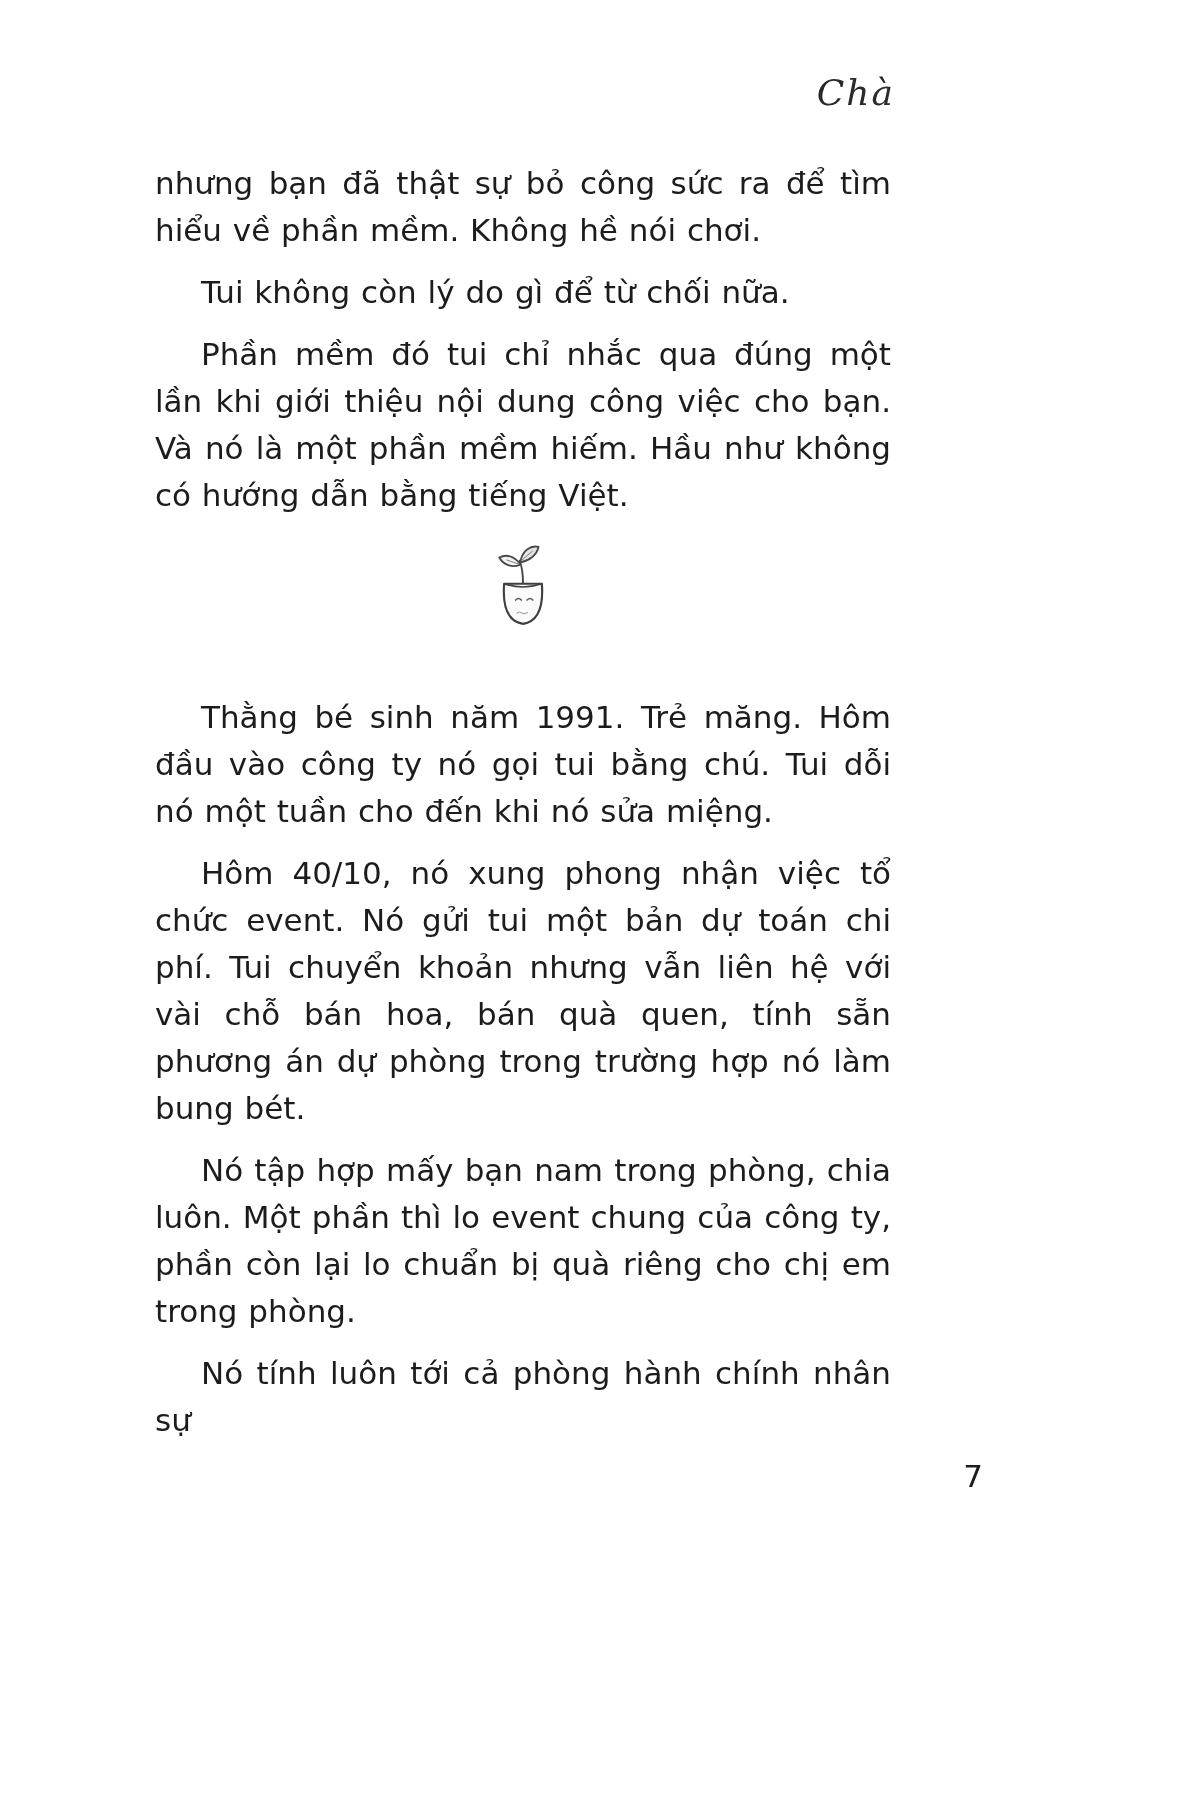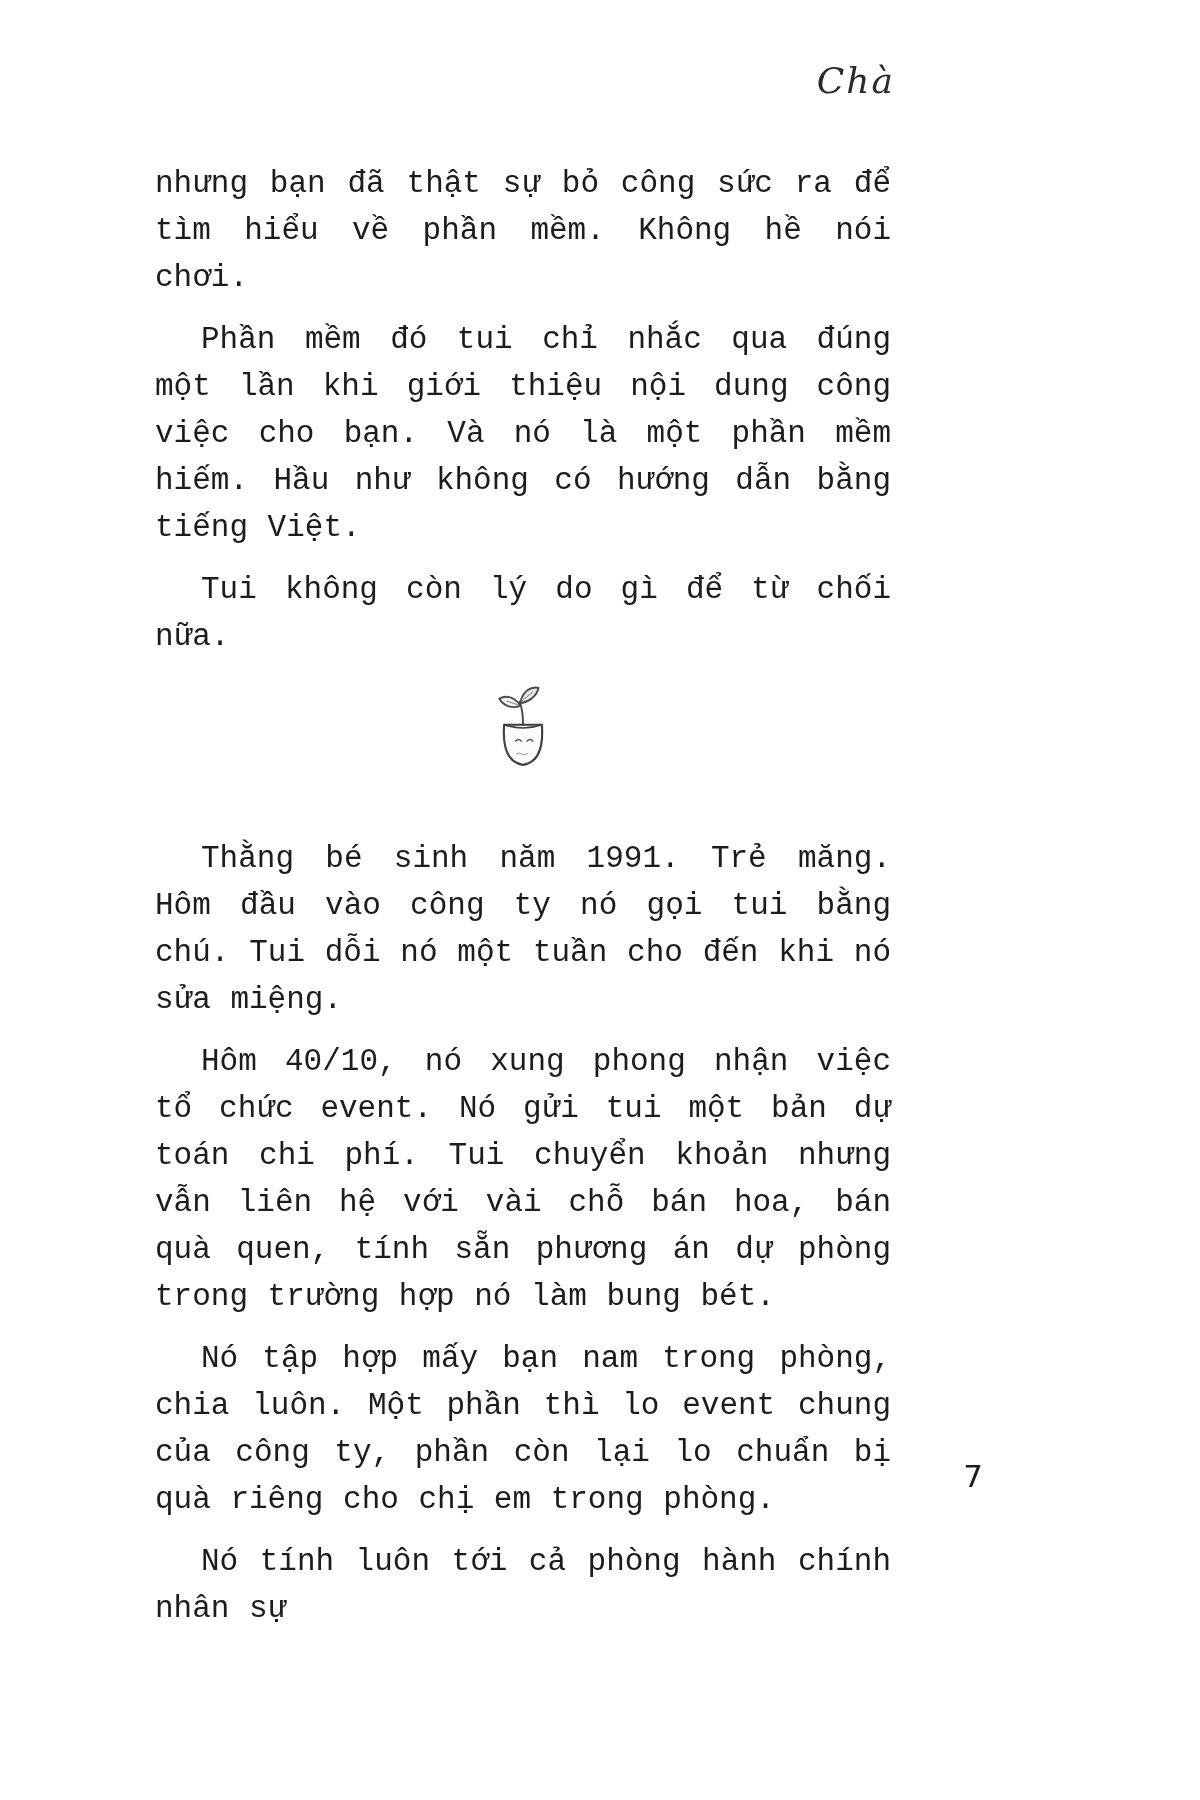--- a/index.html
+++ b/index.html
@@ -11,21 +11,21 @@
     position: relative;
     width: 1200px;
     height: 1800px;
     background: #ffffff;
     color: #1c1c1c;
     font-family: "DejaVu Sans", "Liberation Sans", sans-serif;
     overflow: hidden;
   }
   .running-head {
     position: absolute;
-    top: 60px;
+    top: 72px;
     left: 155px;
     width: 740px;
     text-align: right;
     font-family: "DejaVu Serif", "Liberation Serif", serif;
     font-style: italic;
     font-size: 36px;
     letter-spacing: 2px;
     color: #2a2a2a;
   }
   .text-column {
@@ -36,21 +36,20 @@
     font-size: 31px;
     line-height: 47px;
     text-align: justify;
   }
   .text-column p {
     margin: 0 0 15px 0;
     text-indent: 46px;
     text-align: justify;
     text-align-last: left;
     word-spacing: 1px;
-    font-family: Liberation Mono, monospace;
   }
   .text-column p.no-indent {
     text-indent: 0;
   }
   .illustration-wrap {
     margin: 22px 0 30px 0;
     text-align: center;
     text-indent: 0 !important;
   }
   .page-number {
@@ -67,23 +66,23 @@
 <body>
 
 <div class="page">
 
   <div class="running-head">Chà</div>
 
   <div class="text-column">
 
     <p class="no-indent">nhưng bạn đã thật sự bỏ công sức ra để tìm hiểu về phần mềm. Không hề nói chơi.</p>
 
+    <p>Tui không còn lý do gì để từ chối nữa.</p>
+
     <p>Phần mềm đó tui chỉ nhắc qua đúng một lần khi giới thiệu nội dung công việc cho bạn. Và nó là một phần mềm hiếm. Hầu như không có hướng dẫn bằng tiếng Việt.</p>
-
-    <p>Tui không còn lý do gì để từ chối nữa.</p>
 
     <div class="illustration-wrap">
       <svg width="82" height="110" viewBox="0 0 100 134" xmlns="http://www.w3.org/2000/svg">
 
         <path d="M50 52 C50 40 49 32 46 24" stroke="#4a4a4a" stroke-width="2.4" fill="none" stroke-linecap="round"></path>
 
         <path d="M46 27 C38 18 29 16 21 20 C26 29 37 33 46 29 Z" fill="#f2f2f2" stroke="#4a4a4a" stroke-width="2.2" stroke-linejoin="round"></path>
 
         <path d="M47 24 C50 11 59 5 69 7 C67 17 58 24 47 26 Z" fill="#e4e4e4" stroke="#4a4a4a" stroke-width="2.2" stroke-linejoin="round"></path>
 

